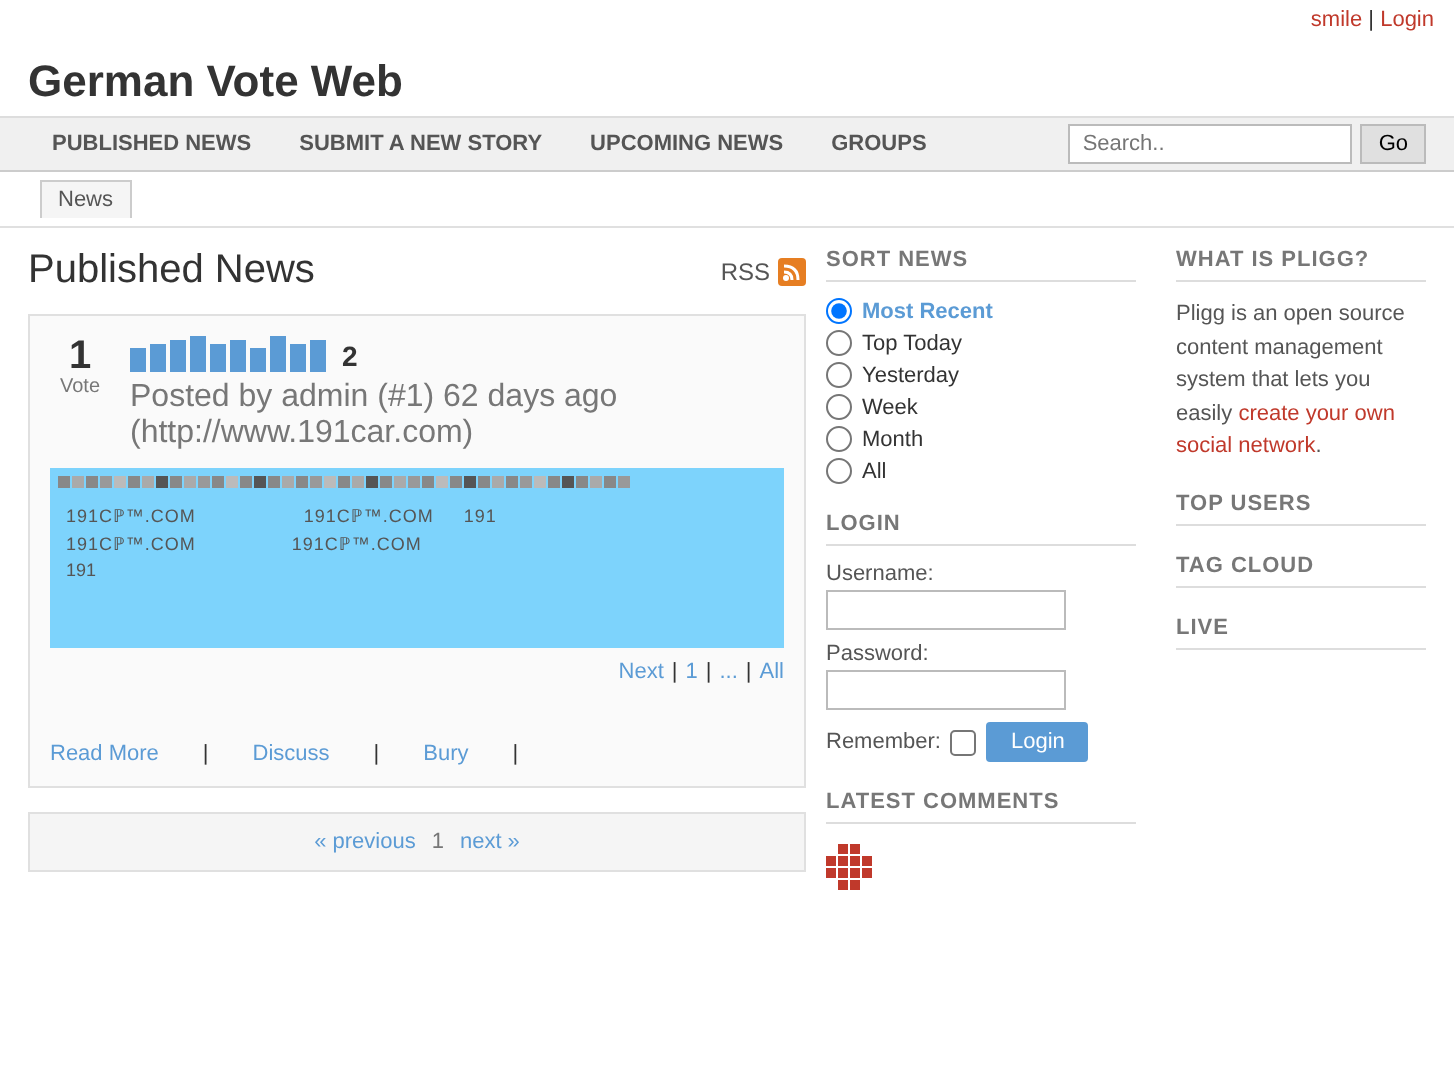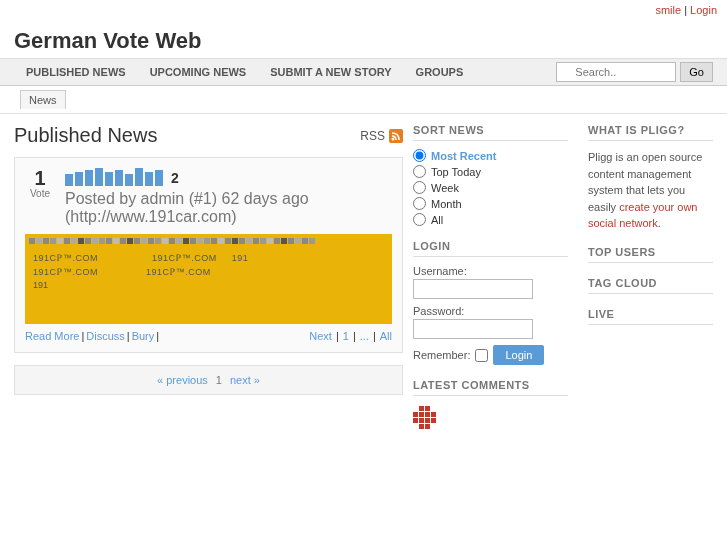--- a/index.html
+++ b/index.html
@@ -10,21 +10,21 @@
     #top-bar a { color: #c0392b; text-decoration: none; }
 
     
     #site-title { padding: 8px 14px 4px; font-size: 22px; font-weight: bold; color: #333; border-bottom: 1px solid #ddd; }
 
     
     #nav-bar { background: #f0f0f0; border-bottom: 1px solid #ccc; padding: 0 14px; display: flex; align-items: center; justify-content: space-between; }
     #nav-links { display: flex; gap: 0; }
     .nav-link { padding: 7px 12px; font-size: 11px; font-weight: bold; color: #555; text-transform: uppercase; cursor: pointer; border: none; background: none; }
     #search-area { display: flex; align-items: center; gap: 4px; }
-    #search-input { border: 1px solid #bbb; padding: 3px 18px; font-size: 11px; width: 120px; color: #999; }
+    #search-input { border: 1px solid #bbb; padding: 3px 6px; font-size: 11px; width: 142px; color: #999; }
     #search-go { background: #e0e0e0; border: 1px solid #bbb; padding: 3px 8px; font-size: 11px; cursor: pointer; }
 
     
     #sub-nav { padding: 4px 20px; border-bottom: 1px solid #e0e0e0; }
     .sub-nav-tab { display: inline-block; padding: 3px 8px; font-size: 11px; color: #555; background: #f5f5f5; border: 1px solid #ccc; border-bottom: none; cursor: pointer; }
 
     
     #main-layout { display: flex; gap: 0; padding: 10px 14px; }
 
     
@@ -47,21 +47,21 @@
     #bar-chart { display: flex; gap: 2px; align-items: flex-end; margin-bottom: 4px; }
     .bar { background: #5b9bd5; display: inline-block; }
 
     #news-meta { font-size: 16px; color: #777; }
 
     
     #news-content { margin-top: 8px; }
     #news-pixel-area { background: #ddd; width: 100%; height: 90px; position: relative; overflow: hidden; }
 
     #news-links { margin-top: 6px; display: flex; justify-content: space-between; }
-    #news-links-left { display: flex; gap: 2px; font-size: 11px; }
+    #news-links-left { display: flex; gap: 22px; font-size: 11px; margin-top: 41px; }
     #news-links-left a { color: #5b9bd5; text-decoration: none; }
     #news-links-right { display: flex; gap: 4px; font-size: 11px; }
     #news-links-right a { color: #5b9bd5; text-decoration: none; }
 
     
     #pagination { background: #f5f5f5; border: 1px solid #e0e0e0; padding: 8px; text-align: center; margin-top: 10px; font-size: 11px; color: #777; display: flex; justify-content: center; align-items: flex-end; gap: 8px; }
     #pagination a { color: #5b9bd5; text-decoration: none; }
 
     
     #middle-content { width: 175px; padding: 0 10px; }
@@ -102,22 +102,22 @@
   <a href="#">smile</a>
   <span> | </span>
   <a href="#">Login</a>
 </div>
 
 <div id="site-title">German Vote Web</div>
 
 <div id="nav-bar">
   <div id="nav-links">
     <button class="nav-link">PUBLISHED NEWS</button>
+    <button class="nav-link">SUBMIT A NEW STORY</button>
     <button class="nav-link">UPCOMING NEWS</button>
-    <button class="nav-link">SUBMIT A NEW STORY</button>
     <button class="nav-link">GROUPS</button>
   </div>
   <div id="search-area">
     <input id="search-input" type="text" placeholder="Search.." style="">
     <button id="search-go">Go</button>
   </div>
 </div>
 
 <div id="sub-nav">
   <span class="sub-nav-tab">News</span>
@@ -157,21 +157,21 @@
             <span class="bar" style="width:8px;height:18px;"></span>
             <span class="bar" style="width:8px;height:14px;"></span>
             <span class="bar" style="width:8px;height:16px;"></span>
             <span style="margin-left:6px; font-size:14px; font-weight:bold; color:#333;">2</span>
           </div>
           <div id="news-meta">Posted by admin (#1) 62 days ago (http://www.191car.com)</div>
         </div>
       </div>
 
       <div id="news-content">
-        <div id="news-pixel-area" style="height:90px;background:#eab308;position:relative;overflow:hidden;">
+        <div id="news-pixel-area" style="height:90px;background:#7dd3fc;position:relative;overflow:hidden;">
 
           <div style="padding:4px;display:flex;flex-wrap:wrap;gap:1px;">
 
             <div style="width:100%;display:flex;gap:2px;flex-wrap:wrap;">
 
               <div style="display:flex;gap:1px;flex-wrap:wrap;line-height:0;">
                 <span style="display:inline-block;width:6px;height:6px;background:#888;"></span>
                   <span style="display:inline-block;width:6px;height:6px;background:#aaa;"></span>
                   <span style="display:inline-block;width:6px;height:6px;background:#888;"></span>
                   <span style="display:inline-block;width:6px;height:6px;background:#999;"></span>
@@ -262,20 +262,24 @@
       <div class="sort-option">
         <input type="radio" name="sort" checked="" style="">
         <span class="sort-active">Most Recent</span>
       </div>
       <div class="sort-option">
         <input type="radio" name="sort" style="">
         <span>Top Today</span>
       </div>
       <div class="sort-option">
         <input type="radio" name="sort" style="">
+        <span>Yesterday</span>
+      </div>
+      <div class="sort-option">
+        <input type="radio" name="sort" style="">
         <span>Week</span>
       </div>
       <div class="sort-option">
         <input type="radio" name="sort" style="">
         <span>Month</span>
       </div>
       <div class="sort-option">
         <input type="radio" name="sort" style="">
         <span>All</span>
       </div>

